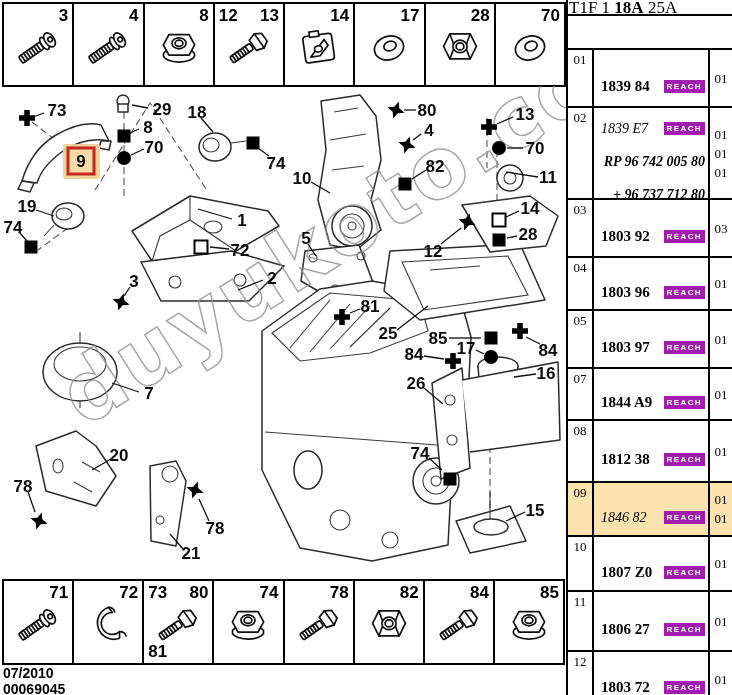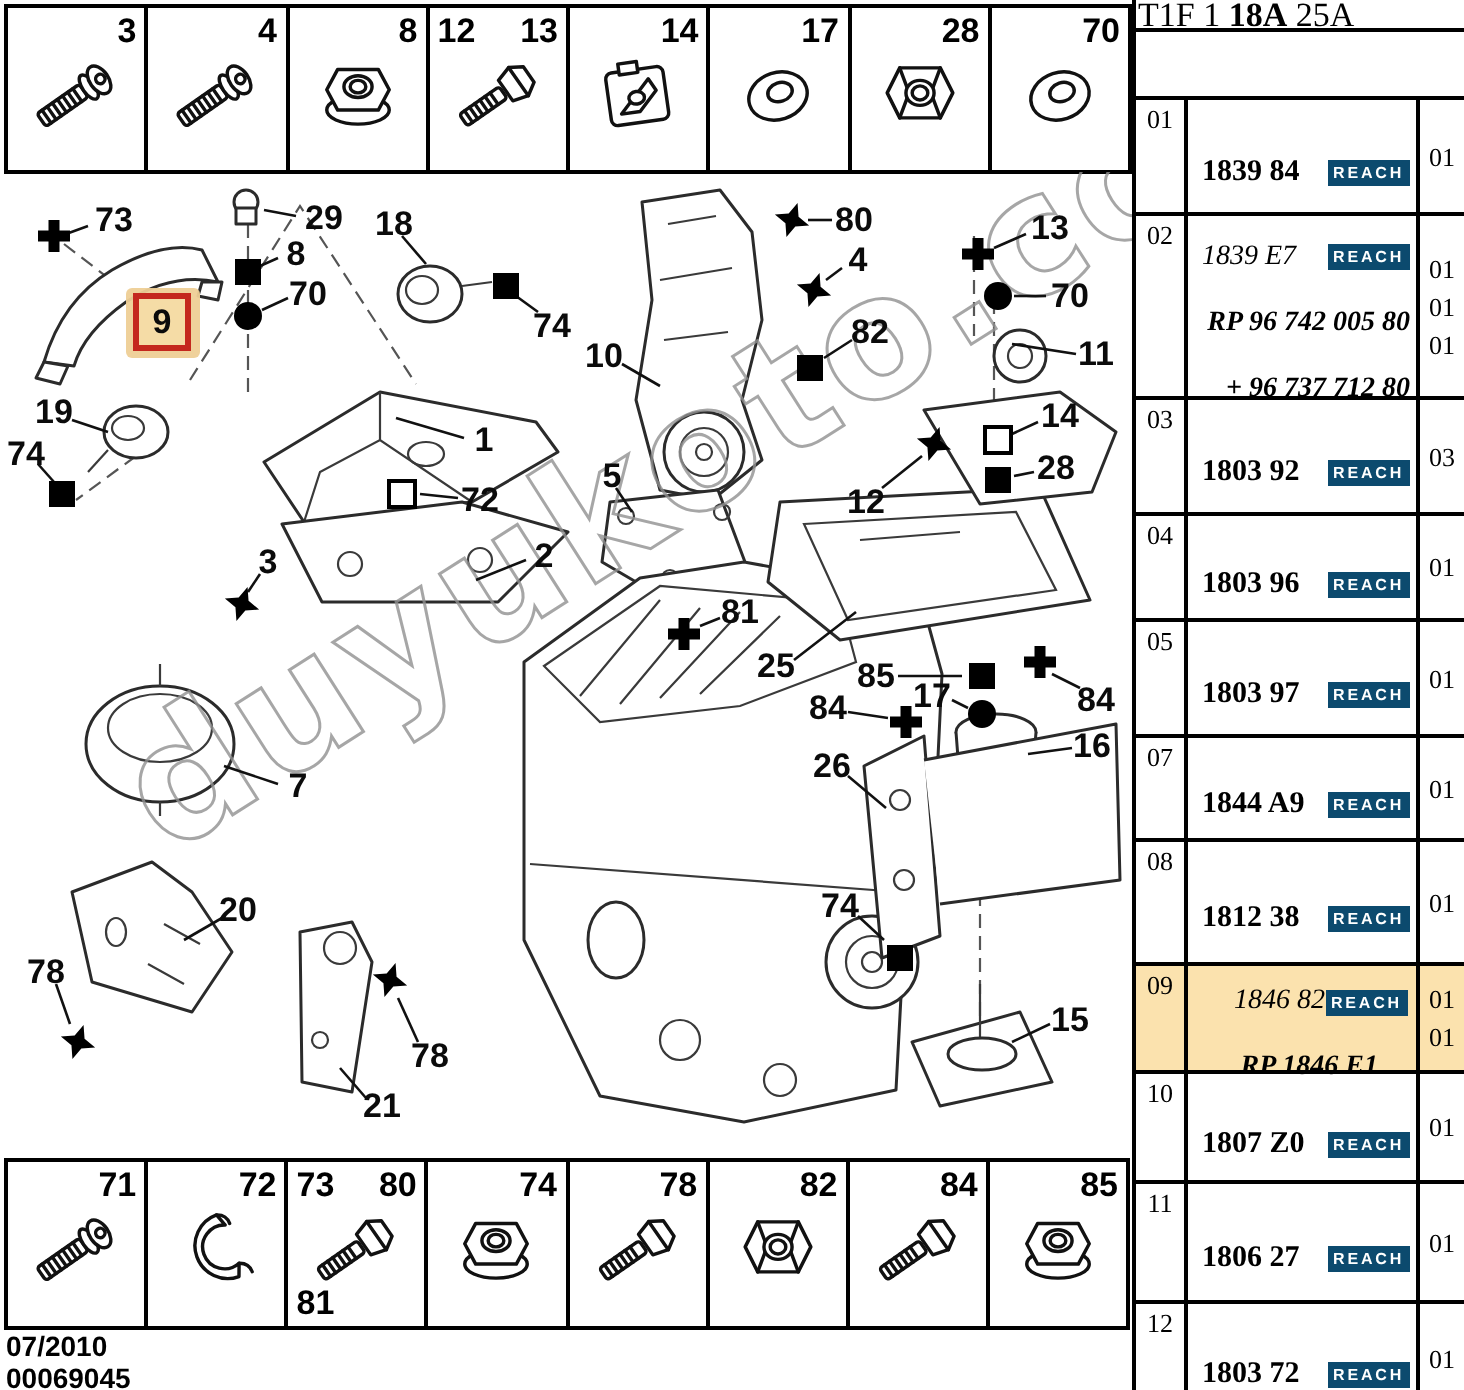--- a/index.html
+++ b/index.html
@@ -43,21 +43,21 @@
   .mainc{flex:1;display:flex;flex-direction:column;justify-content:center;min-width:0;}
   .qtyc{width:24px;border-left:2px solid #000;display:flex;flex-direction:column;
         justify-content:center;align-items:center;font-size:13px;box-sizing:border-box;}
   .qline{height:19px;line-height:19px;}
   .pline{display:flex;align-items:center;height:19px;padding:0 3px 0 7px;
          font-size:15px;white-space:nowrap;margin-top:17px;}
   .pline.cont{justify-content:flex-end;}
   .b{font-weight:bold;}
   .i{font-style:italic;font-size:14px;}
   .bi{font-style:italic;font-weight:bold;font-size:14px;}
-  .reach{margin-left:auto;background:#0c4a6e;color:#fff;
+  .reach{margin-left:auto;background:#a21caf;color:#fff;
          font:bold 8px "Liberation Sans",sans-serif;letter-spacing:1.4px;
          padding:2px 3px;flex:none;}
 </style>
 </head>
 <body>
 
 <div id="page">
 
   <div id="top-strip" class="strip">
       <div class="cell">
@@ -518,29 +518,26 @@
           <div class="mainc">
             <div class="pline">
               <span class="b">1812 38</span>
               <span class="reach">REACH</span>
             </div>
           </div>
           <div class="qtyc">
             <div class="qline">01</div>
           </div>
         </div>
-        <div class="trow hl" style="height: 54px; gap: 16px;">
+        <div class="trow hl" style="height: 54px;">
           <div class="idx">09</div>
           <div class="mainc">
             <div class="pline">
               <span class="i">1846 82</span>
               <span class="reach">REACH</span>
-            </div>
-            <div class="pline cont">
-              <span class="bi">RP 1846 E1</span>
             </div>
           </div>
           <div class="qtyc">
             <div class="qline">01</div>
             <div class="qline">01</div>
           </div>
         </div>
         <div class="trow" style="height: 55px;">
           <div class="idx">10</div>
           <div class="mainc">

